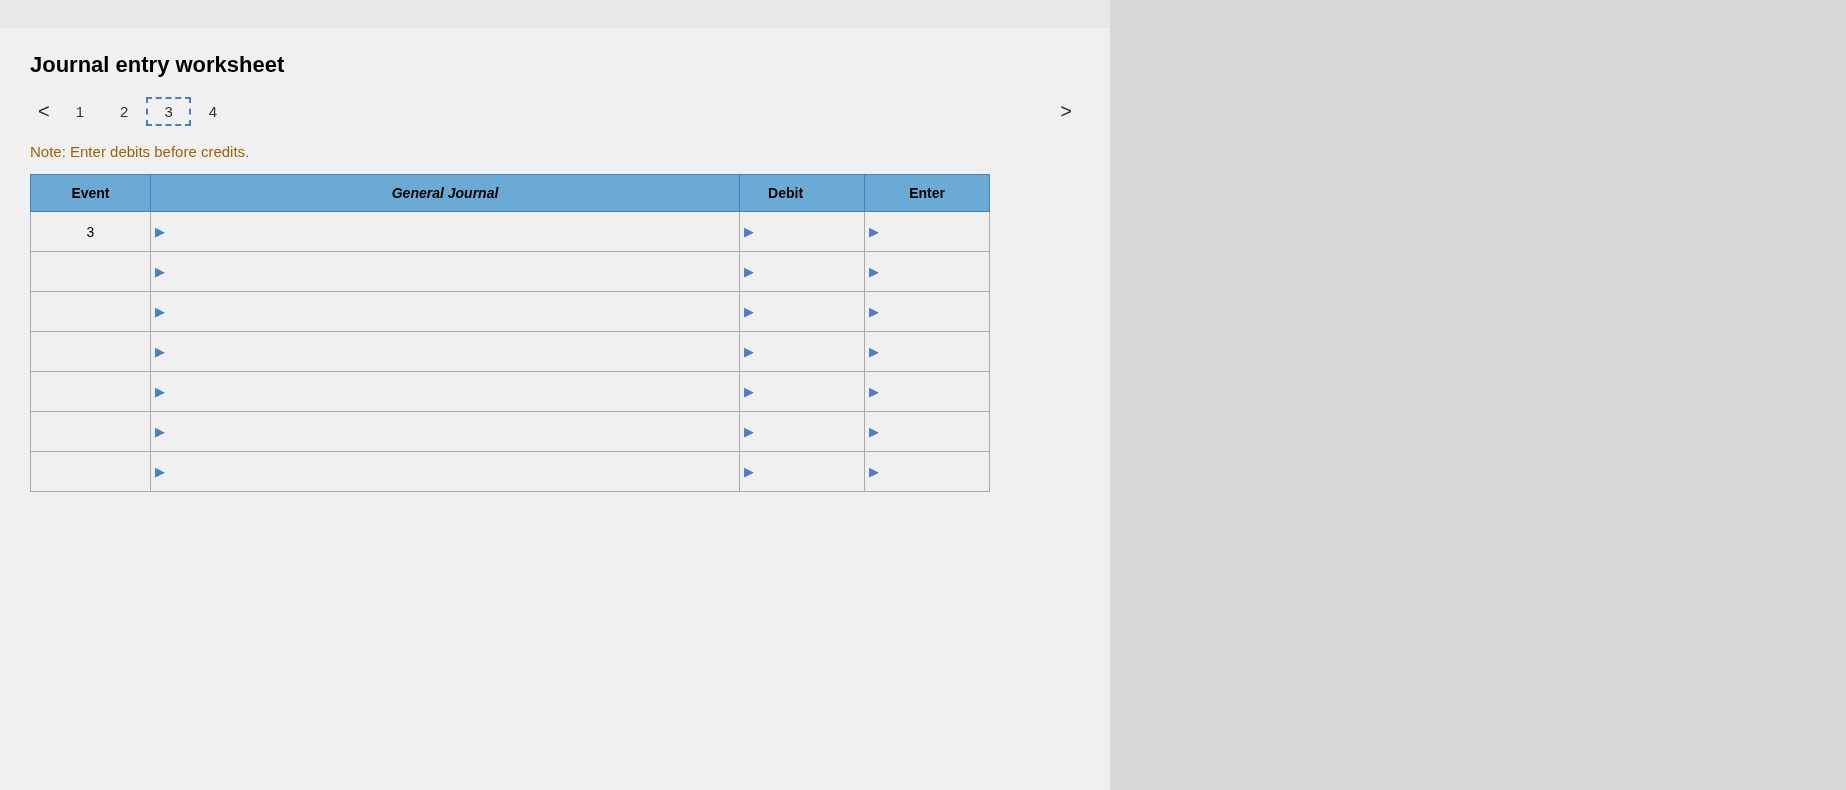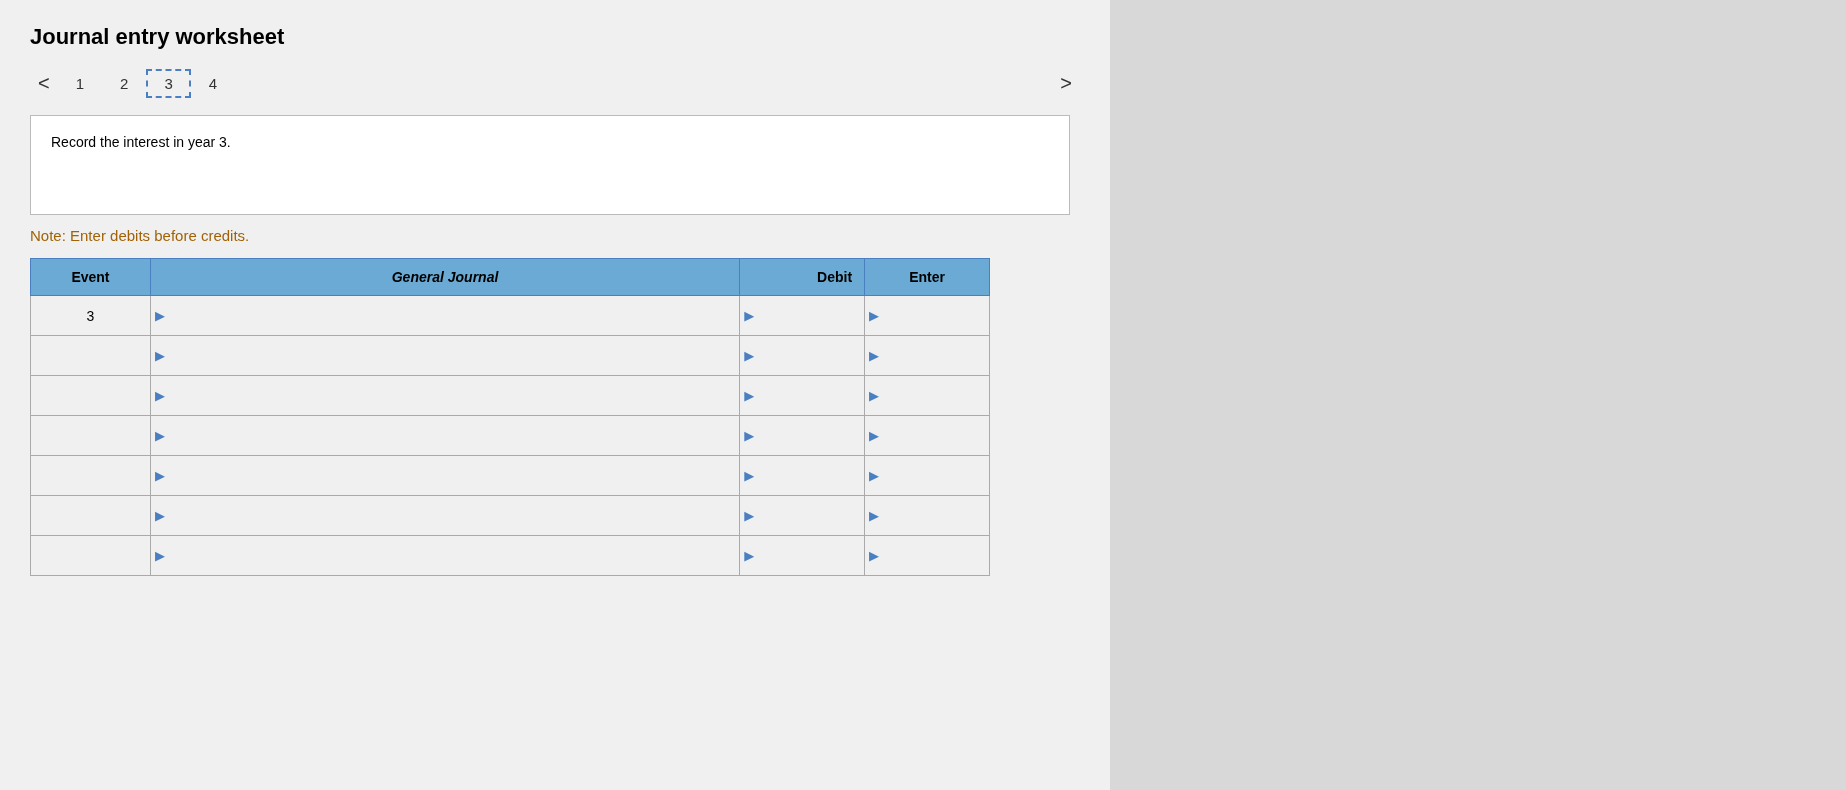--- a/index.html
+++ b/index.html
@@ -19,20 +19,21 @@
     .page-wrapper {
       display: flex;
       width: 100%;
       min-height: 790px;
     }
 
     .main-content {
       background-color: #f0f0f0;
       width: 1110px;
       padding: 24px 30px 30px 30px;
+      margin-top: 28px;
     }
 
     .right-panel {
       background-color: #d8d8d8;
       flex: 1;
     }
 
     .page-title {
       font-size: 22px;
       font-weight: bold;
@@ -90,40 +91,40 @@
     }
 
     .journal-table {
       border-collapse: collapse;
       width: 960px;
     }
 
     .journal-table th {
       background-color: #6aaad4;
       border: 1px solid #4a7fc1;
-      padding: 10px 12px;
+      padding: 10px 28px;
       font-weight: bold;
       color: #000;
       font-size: 14px;
     }
 
     .journal-table th.col-event {
       width: 120px;
       text-align: center;
     }
 
     .journal-table th.col-journal {
       width: 590px;
       text-align: center;
       font-style: italic;
     }
 
     .journal-table th.col-debit {
       width: 125px;
-      text-align: right;
+      text-align: left;
     }
 
     .journal-table th.col-credit {
       width: 125px;
       text-align: center;
     }
 
     .journal-table td {
       border: 1px solid #aaa;
       padding: 0;
@@ -191,23 +192,20 @@
 
     <div class="nav-row">
       <span class="nav-arrow">&lt;</span>
       <span class="nav-num">1</span>
       <span class="nav-num">2</span>
       <span class="nav-num active">3</span>
       <span class="nav-num">4</span>
       <span class="nav-arrow" style="margin-left:auto;">&gt;</span>
     </div>
 
-    <div class="instruction-box">
-      <p class="instruction-text">Record the interest in year 3.</p>
-    </div>
 
     <p class="note-text">Note: Enter debits before credits.</p>
 
     <table class="journal-table">
       <thead>
         <tr>
           <th class="col-event">Event</th>
           <th class="col-journal">General Journal</th>
           <th class="col-debit">Debit</th>
           <th class="col-credit">Enter</th>

